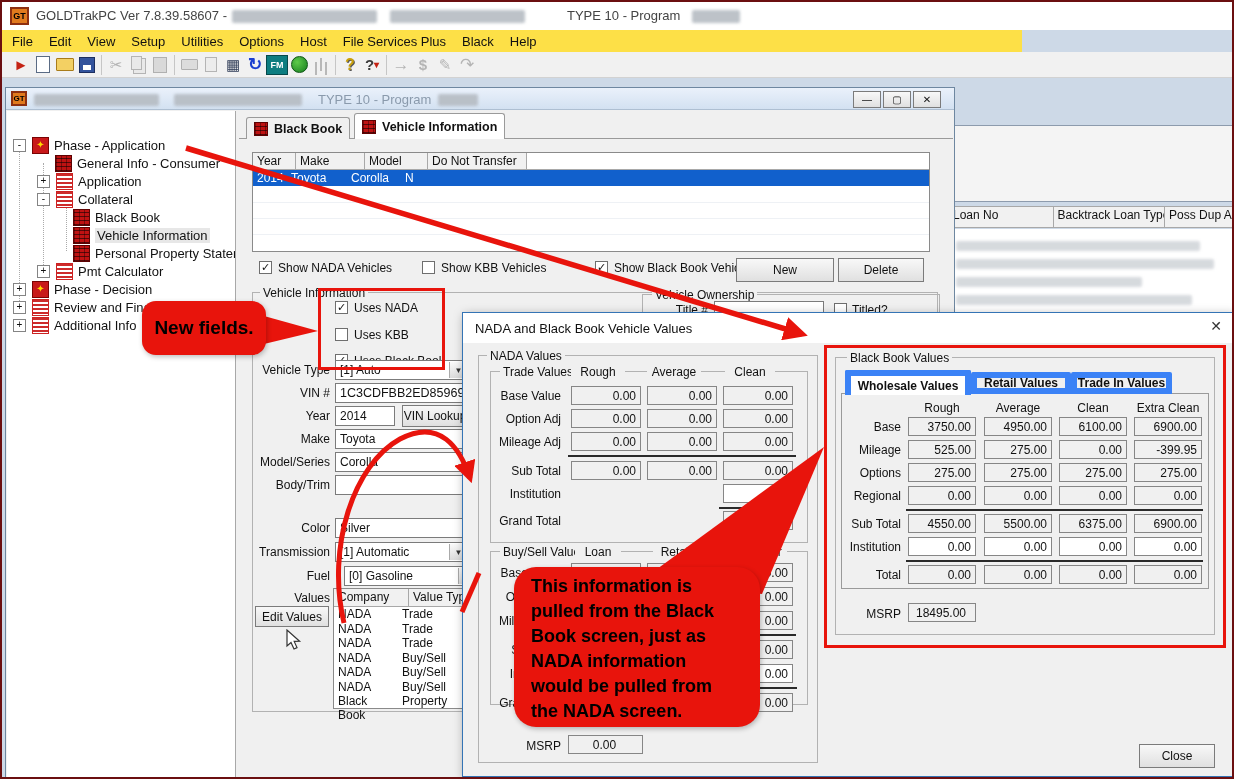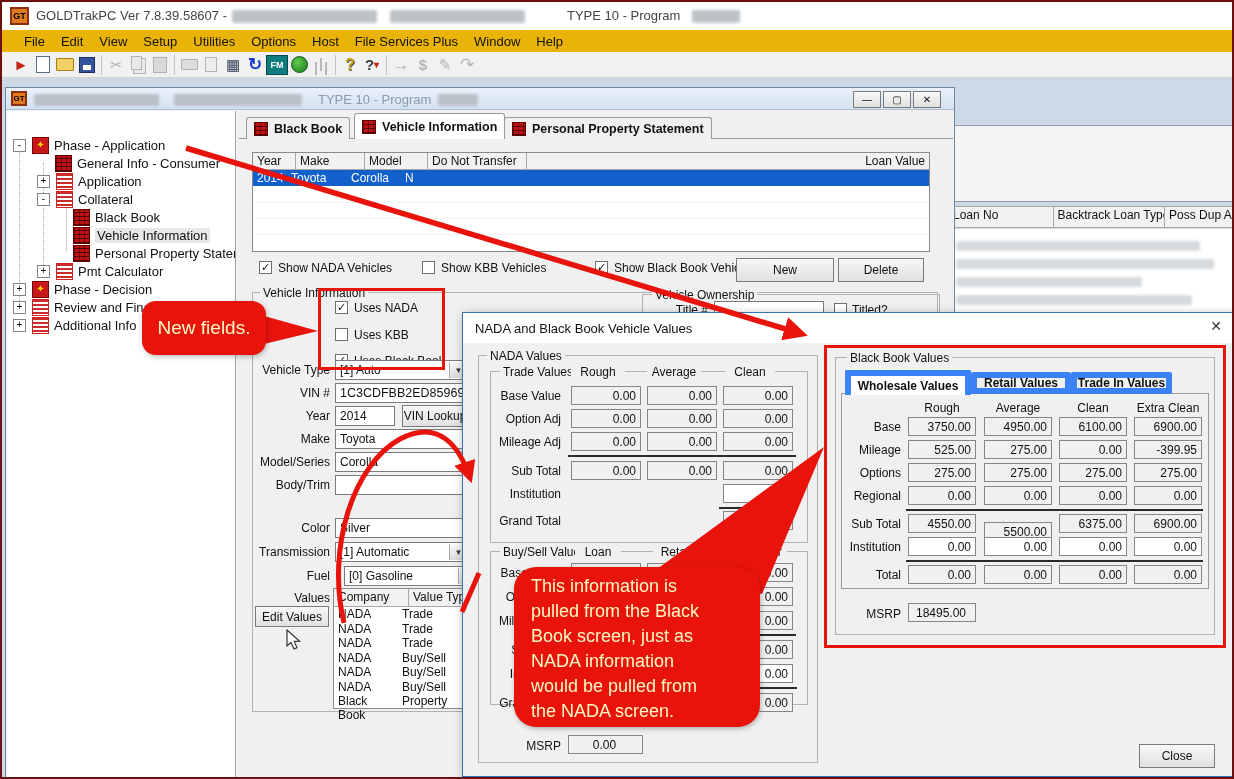--- a/index.html
+++ b/index.html
@@ -39,49 +39,49 @@
           background-image:repeating-linear-gradient(0deg,rgba(200,20,20,.9) 1px 3px,transparent 3px 5px);}
   .tab{border:1px solid #9a9a9a;border-bottom:none;background:#f0f0f0;display:flex;align-items:center;
        font-size:12.5px;font-weight:bold;padding:0 7px;border-radius:3px 3px 0 0;}
   .tab.active{background:#fff;}
   .tabicon{width:12px;height:12px;margin-right:6px;}
   .bbtab{border:6px solid #3b82f6;background:#f0f0f0;display:flex;align-items:center;justify-content:center;
        font-size:12px;font-weight:bold;border-radius:2px 2px 0 0;}
   .bbtab.active{background:#fff;border-bottom:none;}
   .dd-arrow{position:absolute;right:1px;top:1px;bottom:1px;width:17px;background:linear-gradient(#fafafa,#dcdcdc);
        border-left:1px solid #aaa;display:flex;align-items:center;justify-content:center;font-size:8px;color:#333;}
-  .note-bubble{background:#e8140c;color:#fef9c3;font-weight:normal;border-radius:14px;
+  .note-bubble{background:#e8140c;color:#000000;font-weight:bold;border-radius:14px;
        box-shadow:1px 2px 5px rgba(0,0,0,.25);}
   .redrect{border:3px solid #e8140c;background:transparent;}
   svg{display:block;}
 </style>
 </head>
 <body>
 
 <div id="root">
 
   <div class="a" style="left:0;top:0;width:1230px;height:28px;background:#fff;">
     <div class="a" style="left:8px;top:5px;width:19px;height:18px;background:#e07a1e;border:2px solid #8d2f10;color:#000;font-size:9px;font-weight:bold;text-align:center;line-height:14px;">GT</div>
     <div class="a lbl" style="left:34px;top:6px;font-size:13px;color:#444;">GOLDTrakPC Ver 7.8.39.58607 -</div>
     <div class="a redact" style="left:230px;top:8px;width:145px;height:13px;"></div>
     <div class="a redact" style="left:388px;top:8px;width:135px;height:13px;"></div>
     <div class="a lbl" style="left:565px;top:6px;font-size:13px;color:#444;">TYPE 10 - Program</div>
     <div class="a redact" style="left:690px;top:8px;width:48px;height:13px;"></div>
   </div>
 
-  <div class="a" style="left:0;top:28px;width:1230px;height:22px;background:#eab308;display:flex;align-items:center;padding-left:14px;">
+  <div class="a" style="left:0;top:28px;width:1020px;height:22px;background:#fde047;display:flex;align-items:center;padding-left:2px;">
     <span class="menu-item">File</span>
     <span class="menu-item">Edit</span>
     <span class="menu-item">View</span>
     <span class="menu-item">Setup</span>
     <span class="menu-item">Utilities</span>
     <span class="menu-item">Options</span>
     <span class="menu-item">Host</span>
     <span class="menu-item">File Services Plus</span>
-    <span class="menu-item">Window</span>
+    <span class="menu-item">Black</span>
     <span class="menu-item">Help</span>
   </div>
 
   <div class="a" style="left:0;top:50px;width:1230px;height:26px;background:#f1f1f1;border-bottom:1px solid #d2d2d2;display:flex;align-items:center;padding-left:8px;">
     <div class="tbi" style="color:#c42314;font-weight:bold;">►</div>
     <div class="tbi">
         <div style="width:12px;height:15px;background:#fff;border:1px solid #5a6b84;"></div>
       </div>
     <div class="tbi">
         <div style="width:16px;height:11px;background:#f3d063;border:1px solid #a97c1a;border-radius:1px;"></div>
@@ -216,32 +216,27 @@
 
   <div class="a" style="left:237px;top:136px;width:714px;height:1px;background:#9a9a9a;"></div>
   <div class="a tab" style="left:244px;top:115px;height:22px;">
     <span class="tabicon t-form"></span>
     <span>Black Book</span>
   </div>
   <div class="a tab active" style="left:352px;top:111px;height:26px;z-index:2;">
     <span class="tabicon t-form"></span>
     <span>Vehicle Information</span>
   </div>
-  <div class="a tab" style="left:502px;top:115px;height:22px;">
-    <span class="tabicon t-form"></span>
-    <span>Personal Property Statement</span>
-  </div>
 
   <div class="a" style="left:250px;top:150px;width:678px;height:100px;background:#fff;border:1px solid #8a8a8a;">
     <div class="a" style="left:0;top:0;width:676px;height:17px;display:flex;border-bottom:1px solid #a8a8a8;">
       <div class="hdrcell" style="width:34px;">Year</div>
       <div class="hdrcell" style="width:60px;">Make</div>
       <div class="hdrcell" style="width:54px;">Model</div>
       <div class="hdrcell" style="width:90px;">Do Not Transfer</div>
-      <div class="hdrcell rlbl" style="flex:1;border-right:none;">Loan Value</div>
     </div>
     <div class="a" style="left:0;top:17px;width:676px;height:16px;background:#1160cc;color:#fff;display:flex;font-size:12px;">
       <div style="width:34px;padding:1px 4px;box-sizing:border-box;">2014</div>
       <div style="width:60px;padding:1px 4px;box-sizing:border-box;">Toyota</div>
       <div style="width:54px;padding:1px 4px;box-sizing:border-box;">Corolla</div>
       <div style="width:90px;padding:1px 4px;box-sizing:border-box;">N</div>
     </div>
     <div class="a" style="left:0;top:49px;width:676px;height:1px;background:#eef1f5;"></div>
     <div class="a" style="left:0;top:65px;width:676px;height:1px;background:#eef1f5;"></div>
     <div class="a" style="left:0;top:81px;width:676px;height:1px;background:#eef1f5;"></div>
@@ -431,21 +426,21 @@
     <div class="a box" style="left:596px;top:150px;width:68px;">275.00</div>
     <div class="a box" style="left:671px;top:150px;width:68px;">275.00</div>
     <div class="a lbl rlbl" style="left:372px;top:176px;width:66px;">Regional</div>
     <div class="a box" style="left:445px;top:173px;width:68px;">0.00</div>
     <div class="a box" style="left:521px;top:173px;width:68px;">0.00</div>
     <div class="a box" style="left:596px;top:173px;width:68px;">0.00</div>
     <div class="a box" style="left:671px;top:173px;width:68px;">0.00</div>
     <div class="a hl" style="left:443px;top:196px;width:297px;"></div>
     <div class="a lbl rlbl" style="left:372px;top:204px;width:66px;">Sub Total</div>
     <div class="a box" style="left:445px;top:201px;width:68px;">4550.00</div>
-    <div class="a box" style="left:521px;top:201px;width:68px;margin-top:8px;">5500.00</div>
+    <div class="a box" style="left:521px;top:201px;width:68px;">5500.00</div>
     <div class="a box" style="left:596px;top:201px;width:68px;">6375.00</div>
     <div class="a box" style="left:671px;top:201px;width:68px;">6900.00</div>
     <div class="a lbl rlbl" style="left:372px;top:227px;width:66px;">Institution</div>
     <div class="a box wbox" style="left:445px;top:224px;width:68px;">0.00</div>
     <div class="a box wbox" style="left:521px;top:224px;width:68px;">0.00</div>
     <div class="a box wbox" style="left:596px;top:224px;width:68px;">0.00</div>
     <div class="a box wbox" style="left:671px;top:224px;width:68px;">0.00</div>
     <div class="a hl" style="left:443px;top:247px;width:297px;"></div>
     <div class="a lbl rlbl" style="left:372px;top:255px;width:66px;">Total</div>
     <div class="a box" style="left:445px;top:252px;width:68px;">0.00</div>

